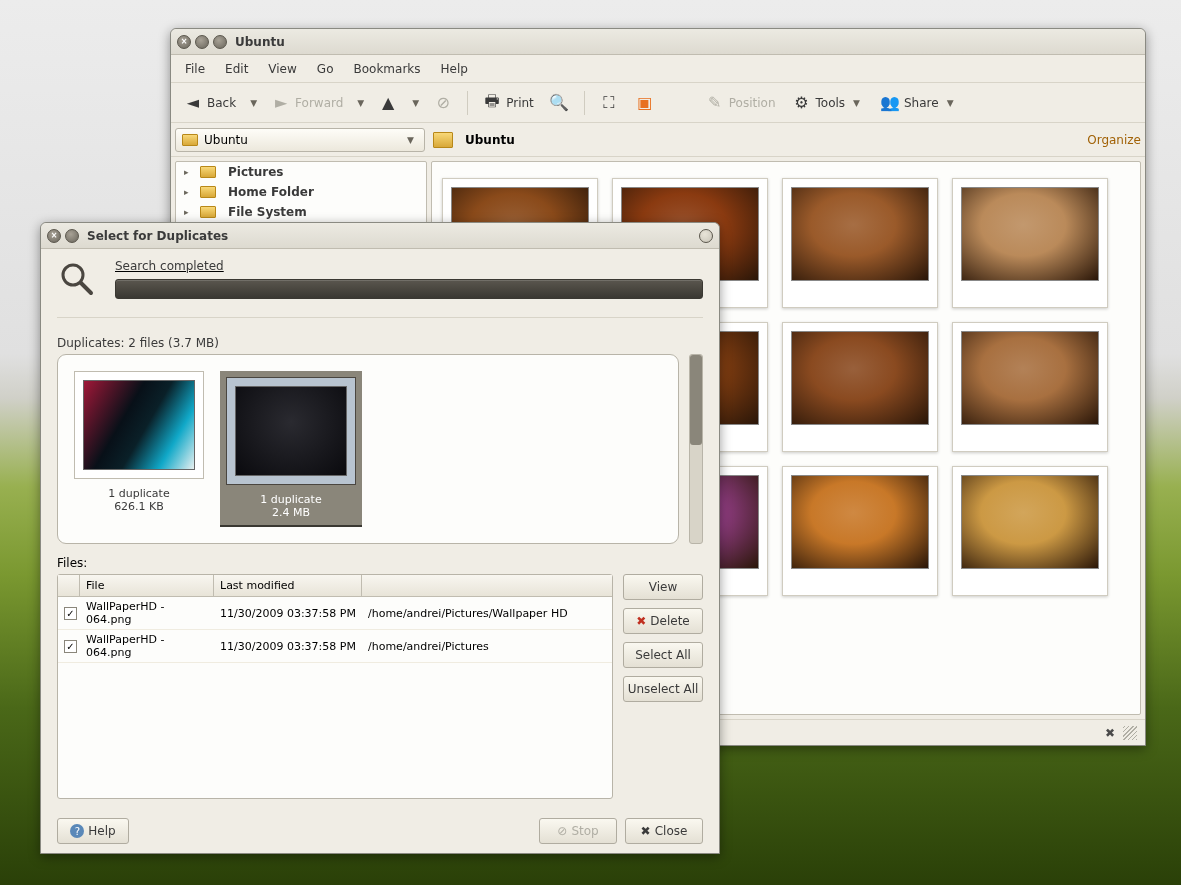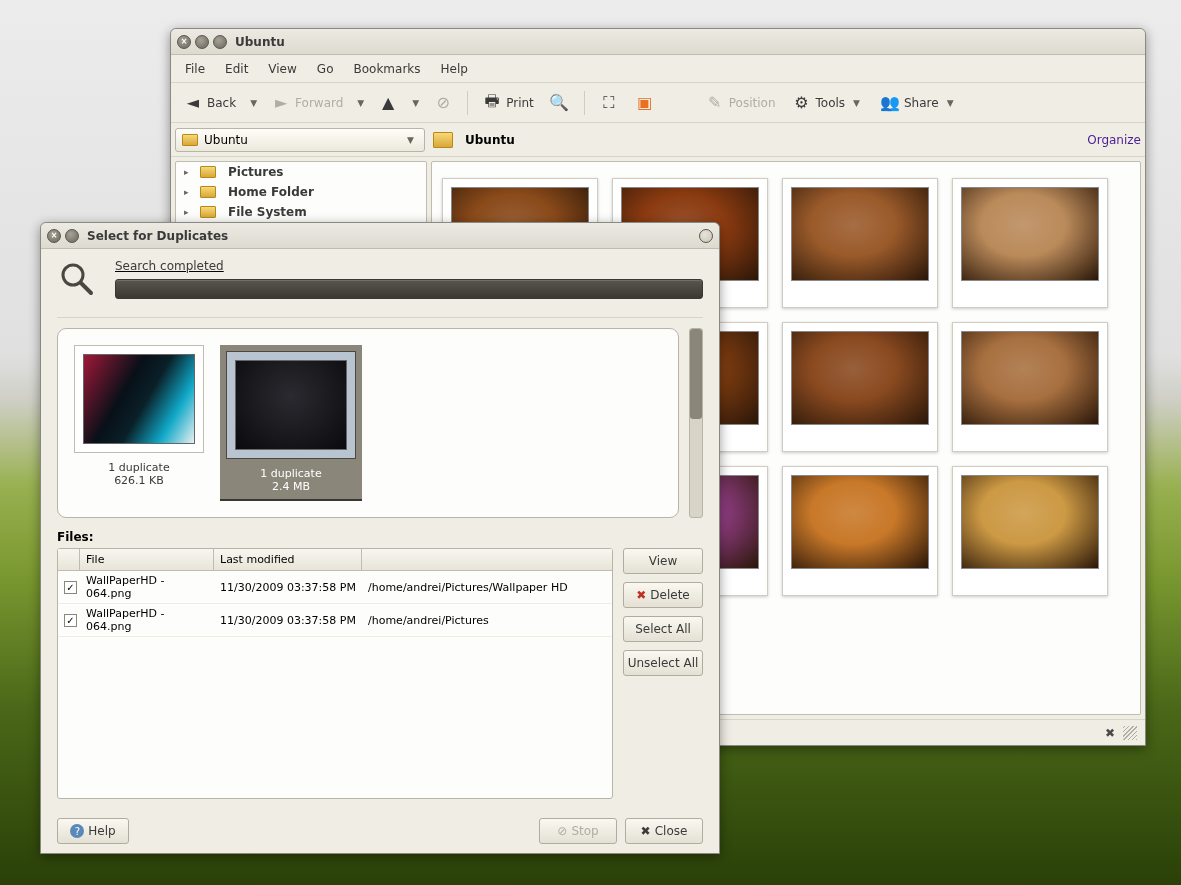--- a/index.html
+++ b/index.html
@@ -41,21 +41,21 @@
 .dup-label { font-size: 12px; color: #3a3a3a; margin: 8px 0 4px; }
 .dup-row { display: flex; gap: 10px; }
 .dup-list { flex: 1; background: #fdfdfb; border: 1px solid #b8b4a8; border-radius: 9px; padding: 16px; display: flex; gap: 16px; }
 .dup-scroll { width: 14px; background: #d8d4c8; border: 1px solid #b8b4a8; border-radius: 3px; position: relative; }
 .dup-scroll::before { content:''; position:absolute; top:0; left:0; right:0; height:90px; background:#8a867a; border-radius:3px; }
 .dup-item { text-align: center; font-size: 11px; color: #3a3a3a; }
 .dup-thumb { width: 130px; height: 108px; background: #fff; border: 1px solid #c0bcb0; padding: 8px; margin-bottom: 8px; }
 .dup-thumb-inner { width: 100%; height: 100%; border: 1px solid #666; }
 .dup-item.selected { background: #8a867a; color: #fff; padding: 6px; border-bottom: 2px solid #3a3832; }
 .dup-item.selected .dup-thumb { background: #b8c4d0; border-color: #4a4640; }
-.files-label { font-size: 12px; margin: 12px 0 4px; font-weight: bold; }
+.files-label { font-size: 12px; margin: 12px 0 4px; }
 .files-row { display: flex; gap: 10px; }
 .files-table { flex: 1; background: #fdfdfb; border: 1px solid #b8b4a8; border-radius: 3px; font-size: 11px; }
 .ft-head { display: flex; background: linear-gradient(180deg,#f8f6f0,#e8e4d8); border-bottom: 1px solid #c0bcb0; }
 .ft-head > div { padding: 4px 6px; border-right: 1px solid #c0bcb0; }
 .ft-row { display: flex; border-bottom: 1px solid #f0ece0; align-items: center; }
 .ft-row > div { padding: 3px 6px; }
 .fc-chk { width: 22px; }
 .fc-file { width: 134px; }
 .fc-mod { width: 148px; }
 .fc-pos { flex: 1; }
@@ -143,21 +143,21 @@
   <div class="locbar">
     <div class="loc-combo">
       <span class="folder-ic"></span>
       <span>Ubuntu</span>
       <span style="margin-left:auto" class="dropdown-arrow">▼</span>
     </div>
     <div style="display:flex;align-items:center;gap:6px">
       <span class="folder-ic" style="width:20px;height:16px"></span>
       <b style="font-size:12px">Ubuntu</b>
     </div>
-    <span style="margin-left:auto;font-size:12px;color:#4c1d95">Organize</span>
+    <span style="margin-left:auto;font-size:12px;color:#a16207">Organize</span>
   </div>
 
   <div class="main-split">
     <div class="sidebar">
       <div class="tree-item">
           <span class="tree-exp">▸</span>
           <span class="folder-ic"></span>
           <span>Pictures</span>
         </div>
       <div class="tree-item">
@@ -242,20 +242,23 @@
             <line x1="22" y1="22" x2="32" y2="32" stroke="#4a4640" stroke-width="4" stroke-linecap="round"></line>
           </svg>
       </div>
       <div class="prog-col">
         <div class="prog-label">Search completed</div>
         <div class="progbar"></div>
       </div>
     </div>
     <hr style="border:none;border-top:1px solid #d8d4c8;margin:6px 0 10px">
 
+    <div class="dup-label">
+      <span>Duplicates:</span>&nbsp;<span>2 files (3.7 MB)</span>
+    </div>
     <div class="dup-row">
       <div class="dup-list">
         <div class="dup-item">
           <div class="dup-thumb">
               <div class="dup-thumb-inner" style="background:linear-gradient(120deg,#a01838 0%,#081018 38%,#0a2028 55%,#10a8c8 78%,#e8f0f0 100%)"></div>
             </div>
           <div>1 duplicate</div>
           <div>626.1 KB</div>
         </div>
         <div class="dup-item selected">

